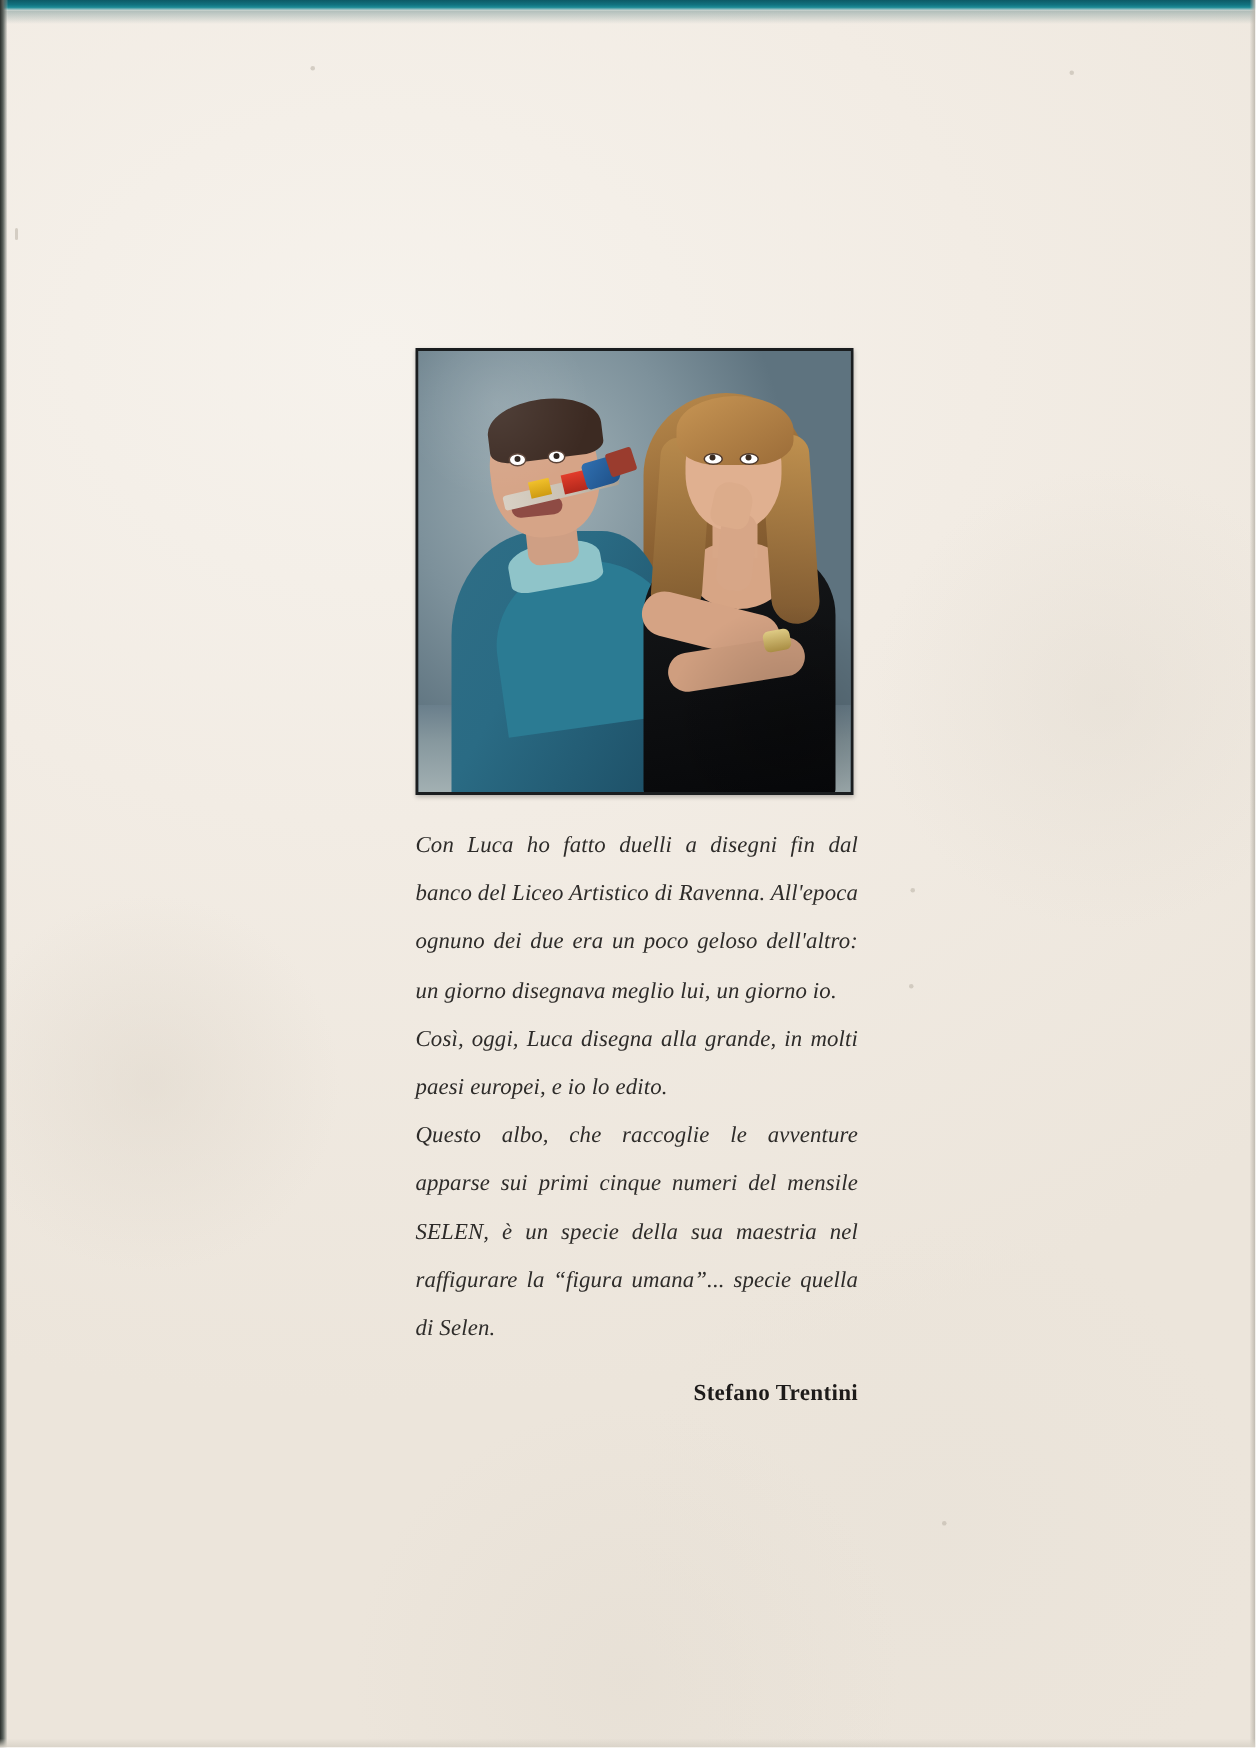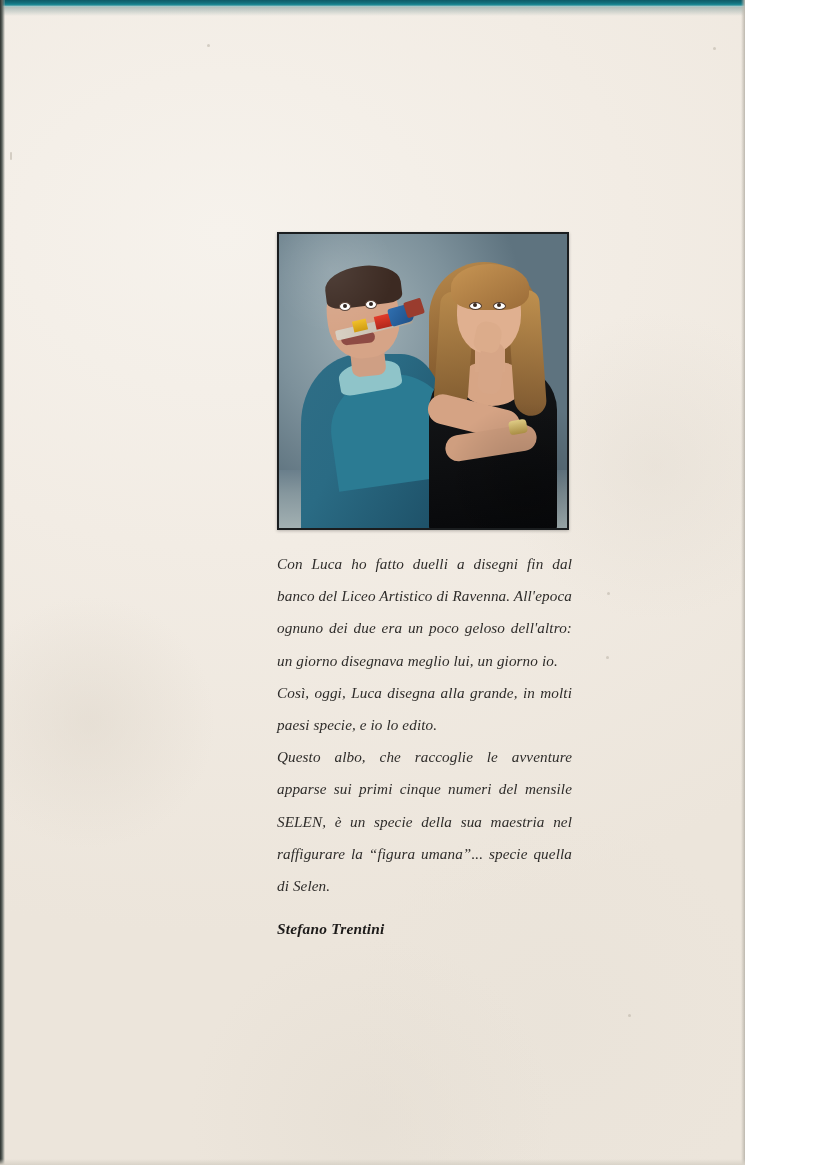--- a/index.html
+++ b/index.html
@@ -2,21 +2,21 @@
 <html><head>
 <meta charset="utf-8">
 <style>
   html, body {
     margin: 0;
     padding: 0;
     background: #ffffff;
   }
   .page {
     position: relative;
-    width: 745px;
+    width: 837px;
     height: 1165px;
     overflow: hidden;
     background:
       radial-gradient(ellipse 900px 700px at 30% 20%, #f6f2ec 0%, #f2ece4 45%, #ece5db 100%);
     font-family: "Liberation Sans", sans-serif;
   }
   
   .scan-top-strip {
     position: absolute;
     top: 0; left: 0;
@@ -407,23 +407,22 @@
     font-style: italic;
     font-size: 15.2px;
     line-height: 32.2px;
     color: #2e2c2a;
     text-align: justify;
     text-justify: inter-word;
     letter-spacing: 0.1px;
   }
   .signature {
     margin-top: 18px;
-    text-align: left;
+    text-align: right;
     font-family: "Liberation Serif", serif;
-    font-style: italic;
     font-weight: bold;
     font-size: 15.4px;
     color: #1d1b1a;
     letter-spacing: 0.2px;
   }
 </style>
 </head>
 <body>
 
 <div class="page">
@@ -483,18 +482,18 @@
       <div class="woman-watch"></div>
       <div class="woman-forearm-up"></div>
       <div class="woman-hand"></div>
 
       <div class="photo-grain"></div>
     </div>
   </div>
 
   <div class="text-block">
     <p class="para">Con Luca ho fatto duelli a disegni fin dal banco del Liceo Artistico di Ravenna. All'epoca ognuno dei due era un poco geloso dell'altro: un giorno disegnava meglio lui, un giorno io.</p>
-    <p class="para">Così, oggi, Luca disegna alla grande, in molti paesi specie, e io lo edito.</p>
+    <p class="para">Così, oggi, Luca disegna alla grande, in molti paesi europei, e io lo edito.</p>
     <p class="para">Questo albo, che raccoglie le avventure apparse sui primi cinque numeri del mensile SELEN, è un specie della sua maestria nel raffigurare la “figura umana”... specie quella di Selen.</p>
     <div class="signature">Stefano Trentini</div>
   </div>
 
 </div>
 
 </body></html>

